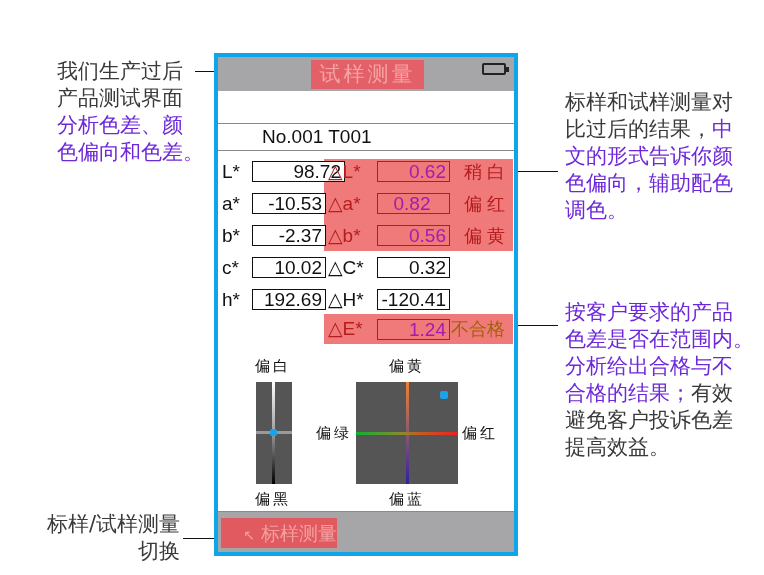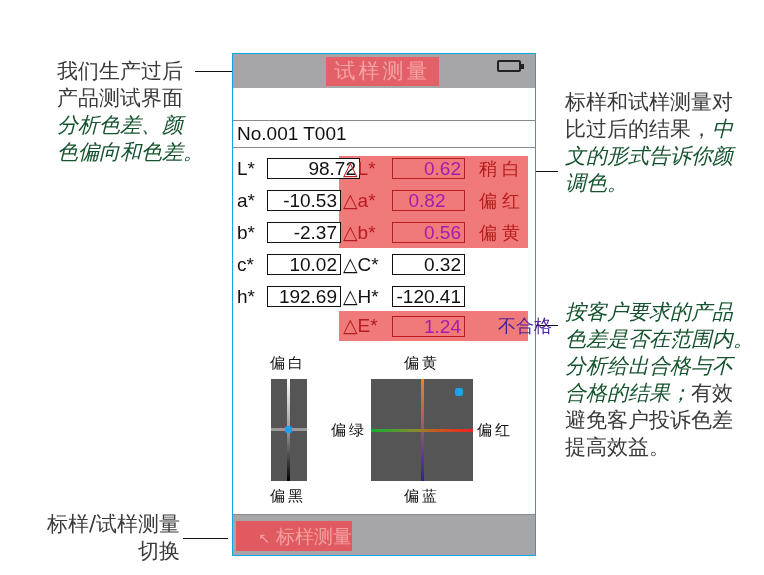--- a/index.html
+++ b/index.html
@@ -1,46 +1,46 @@
 <!DOCTYPE html>
 <html><head>
 <meta charset="utf-8">
 <style>
   html, body { margin:0; padding:0; }
   body { width:764px; height:575px; background:#ffffff; position:relative; overflow:hidden;
          font-family: "Liberation Sans", "DejaVu Sans", sans-serif; }
 
   
   .note { position:absolute; font-family:"DejaVu Sans", sans-serif; font-size:21px; line-height:27px; color:#3a3a3a; }
-  .note .red { color:#14532d;font-style:italic; }
+  .note .red { color:#6d28d9; }
   .leader { position:absolute; height:1px; background:#111; }
 
   
-  #device { position:absolute; left:232px; top:53px; width:304px; height:503px;
-            border:1px solid #0ea5e9; box-sizing:border-box; background:#fff; }
+  #device { position:absolute; left:214px; top:53px; width:304px; height:503px;
+            border:4px solid #0ea5e9; box-sizing:border-box; background:#fff; }
   #titlebar { position:absolute; left:0; top:0; width:100%; height:34px; background:#a6a6a8; }
   #title-hl { position:absolute; left:93px; top:3px; width:113px; height:29px; background:#e46068; }
   #title-text { position:absolute; left:93px; top:3px; width:113px; height:29px; text-align:center;
                 font-family:"DejaVu Sans", sans-serif; font-size:21px; line-height:29px; color:#f5a3a3; letter-spacing:3px; }
   #battery { position:absolute; left:264px; top:6px; width:24px; height:12px; border:2px solid #222; border-radius:2px; box-sizing:border-box; }
   #battery::after { content:""; position:absolute; right:-5px; top:2px; width:3px; height:5px; background:#222; }
 
   .info { position:absolute; left:4px; font-size:19px; color:#111; white-space:nowrap; }
   .hline { position:absolute; left:0; width:100%; height:1px; background:#8a8a8a; }
 
   .hl-block { position:absolute; background:#f07a7a; }
 
   .lbl { position:absolute; font-size:19px; color:#111; line-height:22px; white-space:nowrap; }
   .box { position:absolute; height:21px; border:1.5px solid #111; box-sizing:border-box; background:#fff;
          font-size:19px; line-height:19px; text-align:right; padding-right:3px; color:#111; white-space:nowrap; }
   .box.red { background:transparent; border-color:#b71c1c; color:#a21caf; }
   .dlbl { position:absolute; font-size:19px; line-height:22px; color:#111; white-space:nowrap; }
   .dlbl.red { color:#b71c1c; }
   .verdict { position:absolute; font-family:"DejaVu Sans", sans-serif; font-size:18px; line-height:22px; color:#b71c1c; letter-spacing:5px; white-space:nowrap; }
-  .verdict.dark { color:#4c1d95; letter-spacing:0;padding-left:32px; }
+  .verdict.dark { color:#a16207; letter-spacing:0; }
 
   .gtxt { position:absolute; font-family:"DejaVu Sans", sans-serif; font-size:15px; color:#111; letter-spacing:3px; white-space:nowrap; }
 
   #lbar { position:absolute; background:#555555; }
   #abplot { position:absolute; background:#555555; }
 
   #footer { position:absolute; left:0; bottom:0; width:100%; height:40px; background:#a6a6a8; border-top:1px solid #8a8a8a; }
   #footer-hl { position:absolute; left:3px; top:6px; width:116px; height:30px; background:#e05a60; }
   #footer-text { position:absolute; left:3px; top:6px; width:116px; height:30px; font-family:"DejaVu Sans", sans-serif;
                  font-size:19px; line-height:30px; color:#f4a0a0; white-space:nowrap;text-align:right; }
@@ -53,20 +53,21 @@
   <div>产品测试界面</div>
   <div class="red">分析色差、颜</div>
   <div class="red">色偏向和色差。</div>
 </div>
 <div class="leader" style="left:195px; top:71px; width:122px;"></div>
 
 <div class="note" style="left:565px; top:89px; width:200px;">
   <div>标样和试样测量对</div>
   <div><span>比过后的结果，</span><span class="red">中</span></div>
   <div class="red">文的形式告诉你颜</div>
+  <div class="red">色偏向，辅助配色</div>
   <div class="red">调色。</div>
 </div>
 <div class="leader" style="left:518px; top:171px; width:40px;"></div>
 
 <div class="note" style="left:565px; top:299px; width:200px;">
   <div class="red">按客户要求的产品</div>
   <div class="red">色差是否在范围内。</div>
   <div class="red">分析给出合格与不</div>
   <div><span class="red">合格的结果；</span><span>有效</span></div>
   <div>避免客户投诉色差</div>
@@ -82,21 +83,21 @@
 
 <div id="device">
 
   <div id="titlebar">
     <div id="title-hl"></div>
     <div id="title-text">试样测量</div>
     <div id="battery"></div>
   </div>
 
   <div class="hline" style="top:66px;"></div>
-  <div class="info" style="top:69px;">No.001  T001</div>
+  <div class="info" style="top:69px;margin-left:40px;">No.001  T001</div>
   <div class="hline" style="top:93px;"></div>
 
   <div class="hl-block" style="left:106px; top:102px; width:189px; height:92px;"></div>
   <div class="hl-block" style="left:106px; top:257px; width:189px; height:30px;"></div>
 
   <div class="lbl" style="left:4px; top:104px;">L*</div>
   <div class="box" style="left:34px; top:104px; width:93px;">98.72</div>
   <div class="dlbl red" style="left:110px; top:104px;">△L*</div>
   <div class="box red" style="left:159px; top:104px; width:73px;">0.62</div>
   <div class="verdict" style="left:246px; top:104px;">稍白</div>

